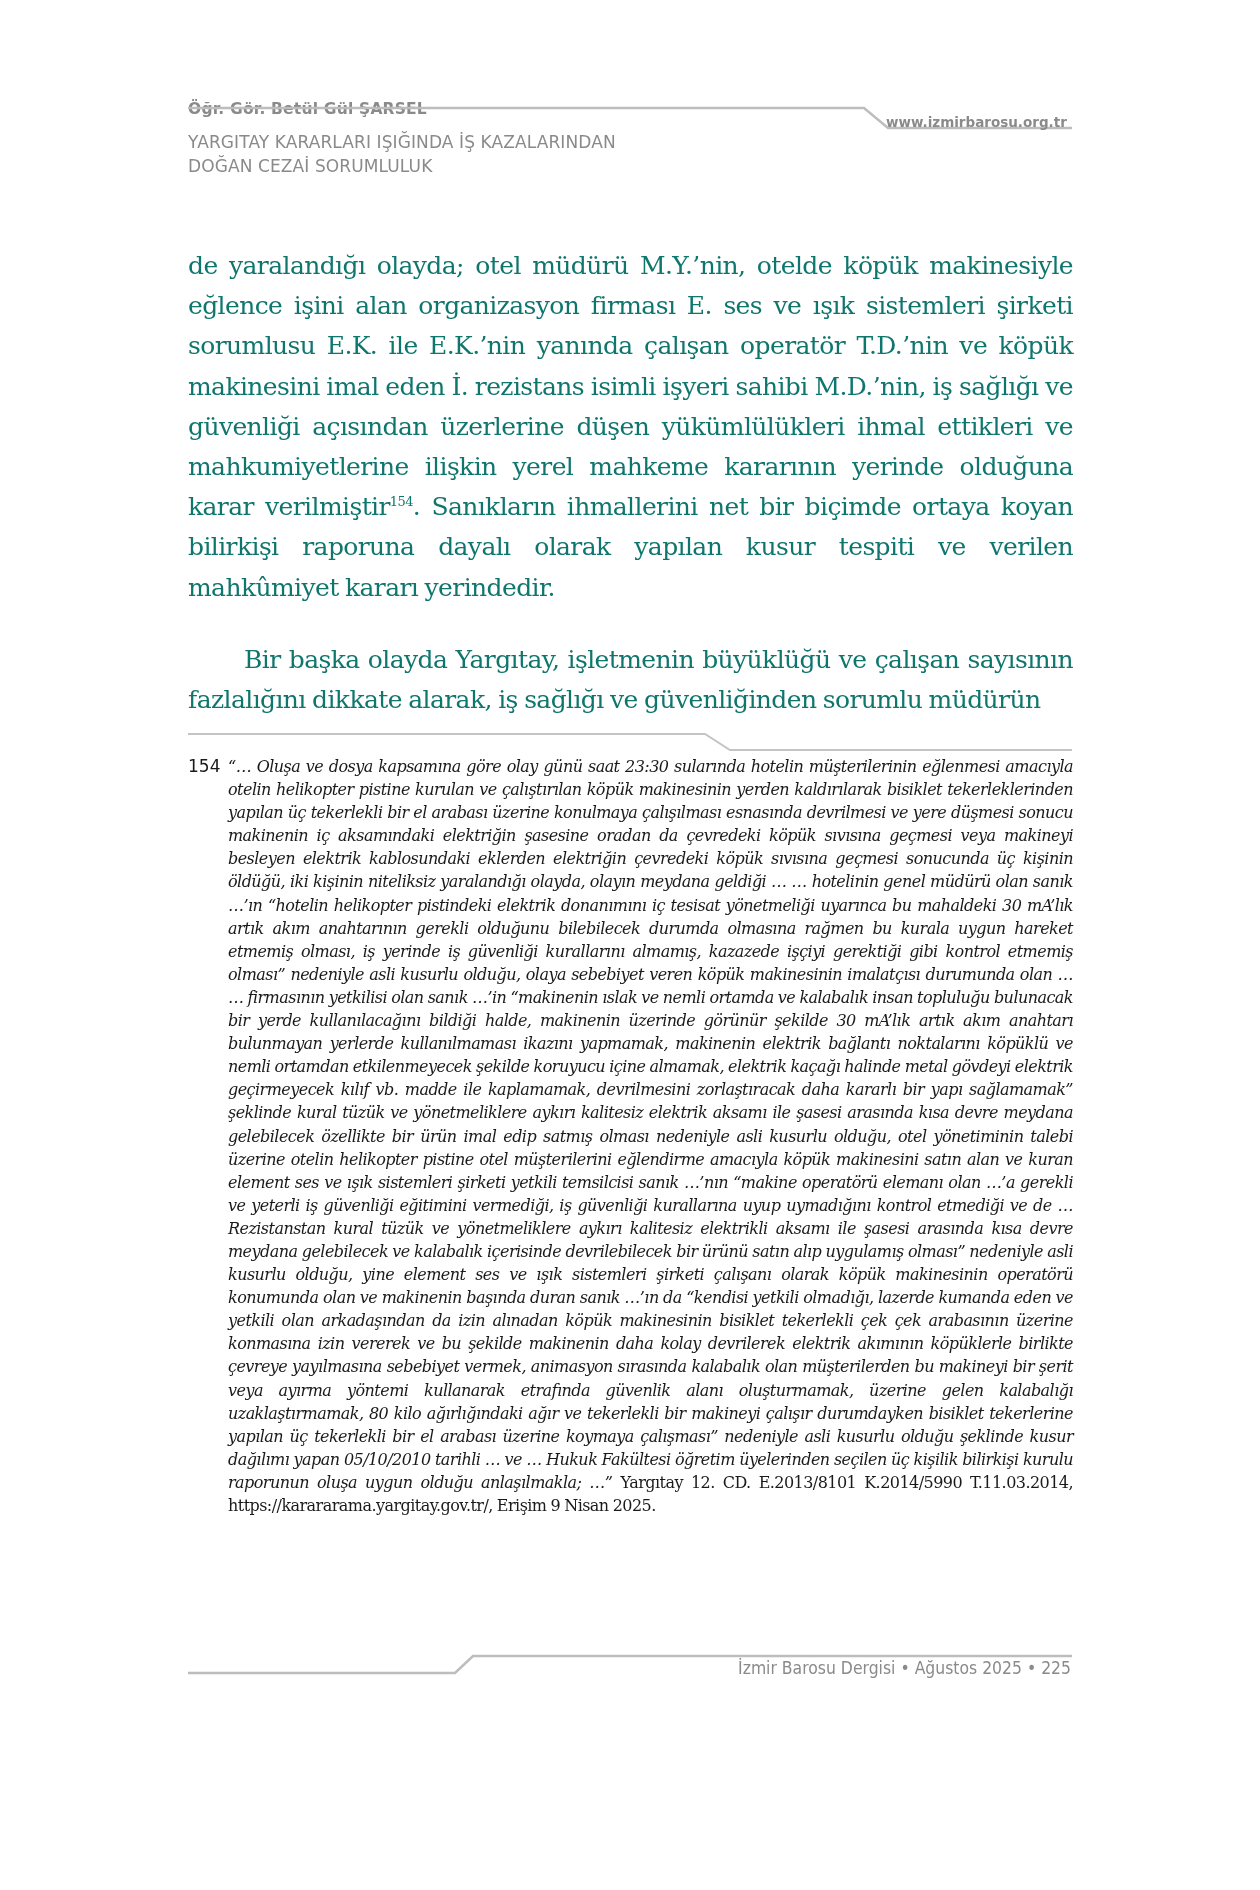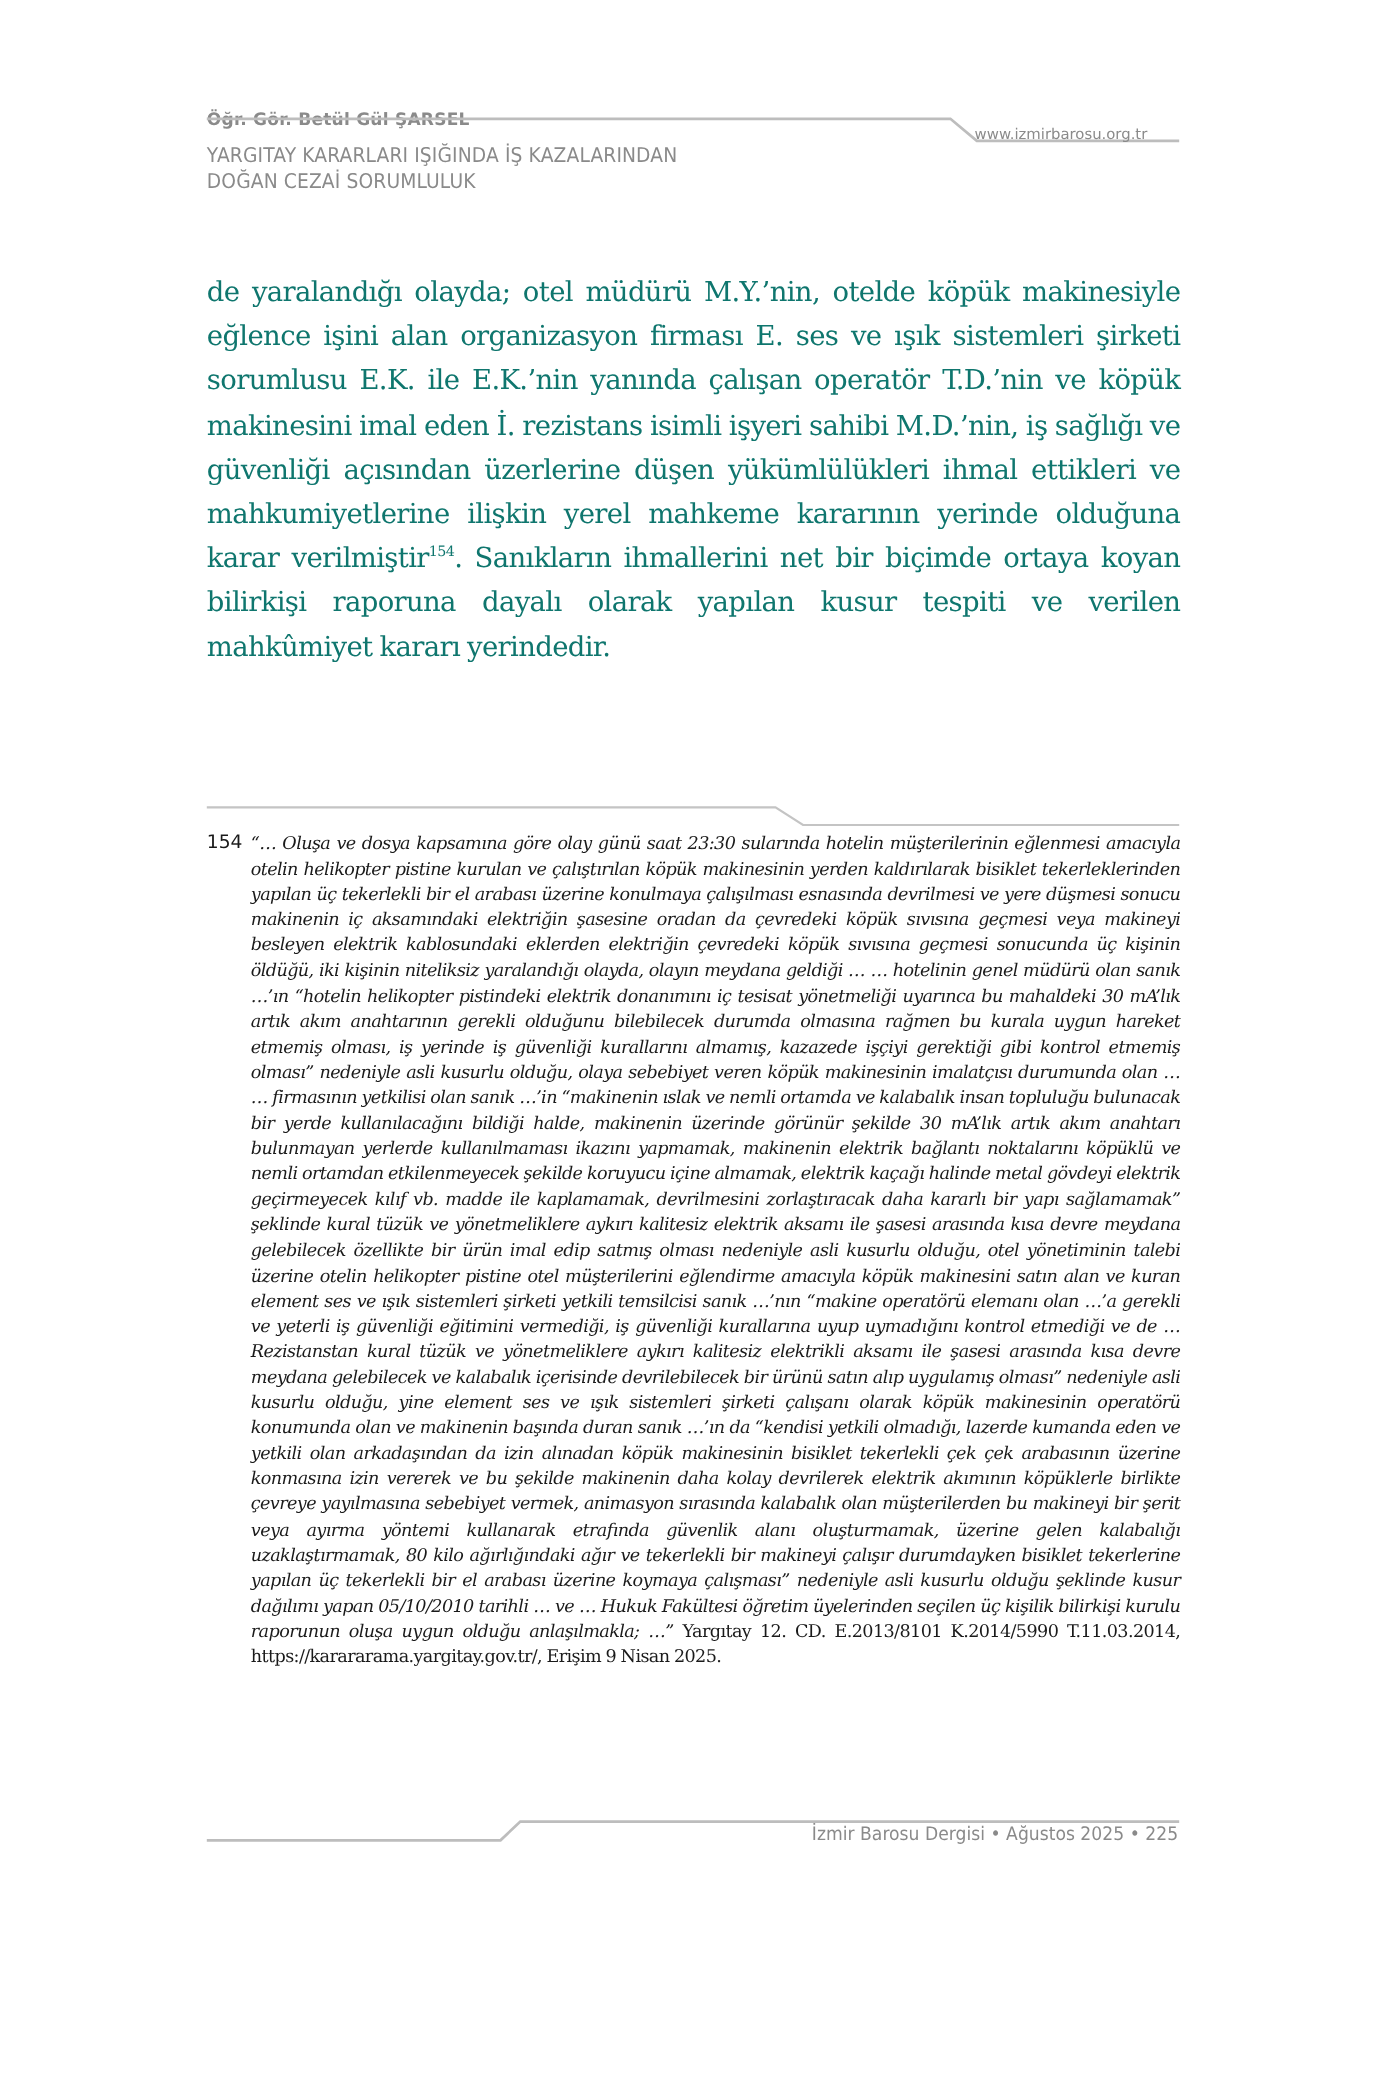--- a/index.html
+++ b/index.html
@@ -13,21 +13,21 @@
       font-size: 15.5px; color: #8a8a8a; letter-spacing: 0.2px;
     }
     .hdr-title {
       position: absolute; left: 188px; top: 130px; width: 560px;
       font-family: "DejaVu Sans", sans-serif; font-size: 18.5px;
       color: #8a8a8a; line-height: 24px; letter-spacing: 0.1px;
       transform: scaleX(0.92); transform-origin: left top;
     }
     .hdr-url {
       position: absolute; left: 886px; top: 114px;
-      font-family: "DejaVu Sans", sans-serif; font-size: 13.5px; color: #8a8a8a;
+      font-family: "DejaVu Sans", sans-serif; font-size: 13.5px; color: #8a8a8a; font-weight: bold;
     }
     .hdr-line { position: absolute; left: 0; top: 0; }
 
     
     .body-text {
       position: absolute; left: 188px; width: 885px;
       font-family: "DejaVu Serif", serif; font-size: 25px; line-height: 40.2px;
       color: #0f766e; text-align: justify; letter-spacing: -0.6px; word-spacing: -1px;
     }
     .p1 { top: 246px; }
@@ -66,20 +66,21 @@
     <polyline points="188,108 864,108 888,128 1072,128" fill="none" stroke="#bdbdbd" stroke-width="2.5"></polyline>
   </svg>
   <div class="hdr-title">
     <div>YARGITAY KARARLARI IŞIĞINDA İŞ KAZALARINDAN</div>
     <div>DOĞAN CEZAİ SORUMLULUK</div>
   </div>
   <div class="hdr-url">www.izmirbarosu.org.tr</div>
 
   <div class="body-text p1"><span>de yaralandığı olayda; otel müdürü M.Y.’nin, otelde köpük makinesiyle eğlence işini alan organizasyon firması E. ses ve ışık sistemleri şirketi sorumlusu E.K. ile E.K.’nin yanında çalışan operatör T.D.’nin ve köpük makinesini imal eden İ. rezistans isimli işyeri sahibi M.D.’nin, iş sağlığı ve güvenliği açısından üzerlerine düşen yükümlülükleri ihmal ettikleri ve mahkumiyetlerine ilişkin yerel mahkeme kararının yerinde olduğuna karar verilmiştir</span><sup>154</sup><span>. Sanıkların ihmallerini net bir biçimde ortaya koyan bilirkişi raporuna dayalı olarak yapılan kusur tespiti ve verilen mahkûmiyet kararı yerindedir.</span></div>
 
+  <div class="body-text p2">Bir başka olayda Yargıtay, işletmenin büyüklüğü ve çalışan sayısının fazlalığını dikkate alarak, iş sağlığı ve güvenliğinden sorumlu müdürün</div>
 
   <svg class="fn-sep" width="1260" height="1890" style="pointer-events:none;">
     <polyline points="188,734 705,734 730,750 1072,750" fill="none" stroke="#c4c4c4" stroke-width="2"></polyline>
   </svg>
 
   <div class="footnote">
     <span class="fn-num">154</span>
     <div class="fn-body"><span>“… Oluşa ve dosya kapsamına göre olay günü saat 23:30 sularında hotelin müşterilerinin eğlenmesi amacıyla otelin helikopter pistine kurulan ve çalıştırılan köpük makinesinin yerden kaldırılarak bisiklet tekerleklerinden yapılan üç tekerlekli bir el arabası üzerine konulmaya çalışılması esnasında devrilmesi ve yere düşmesi sonucu makinenin iç aksamındaki elektriğin şasesine oradan da çevredeki köpük sıvısına geçmesi veya makineyi besleyen elektrik kablosundaki eklerden elektriğin çevredeki köpük sıvısına geçmesi sonucunda üç kişinin öldüğü, iki kişinin niteliksiz yaralandığı olayda, olayın meydana geldiği … … hotelinin genel müdürü olan sanık …’ın “hotelin helikopter pistindeki elektrik donanımını iç tesisat yönetmeliği uyarınca bu mahaldeki 30 mA’lık artık akım anahtarının gerekli olduğunu bilebilecek durumda olmasına rağmen bu kurala uygun hareket etmemiş olması, iş yerinde iş güvenliği kurallarını almamış, kazazede işçiyi gerektiği gibi kontrol etmemiş olması” nedeniyle asli kusurlu olduğu, olaya sebebiyet veren köpük makinesinin imalatçısı durumunda olan … … firmasının yetkilisi olan sanık …’in “makinenin ıslak ve nemli ortamda ve kalabalık insan topluluğu bulunacak bir yerde kullanılacağını bildiği halde, makinenin üzerinde görünür şekilde 30 mA’lık artık akım anahtarı bulunmayan yerlerde kullanılmaması ikazını yapmamak, makinenin elektrik bağlantı noktalarını köpüklü ve nemli ortamdan etkilenmeyecek şekilde koruyucu içine almamak, elektrik kaçağı halinde metal gövdeyi elektrik geçirmeyecek kılıf vb. madde ile kaplamamak, devrilmesini zorlaştıracak daha kararlı bir yapı sağlamamak” şeklinde kural tüzük ve yönetmeliklere aykırı kalitesiz elektrik aksamı ile şasesi arasında kısa devre meydana gelebilecek özellikte bir ürün imal edip satmış olması nedeniyle asli kusurlu olduğu, otel yönetiminin talebi üzerine otelin helikopter pistine otel müşterilerini eğlendirme amacıyla köpük makinesini satın alan ve kuran element ses ve ışık sistemleri şirketi yetkili temsilcisi sanık …’nın “makine operatörü elemanı olan …’a gerekli ve yeterli iş güvenliği eğitimini vermediği, iş güvenliği kurallarına uyup uymadığını kontrol etmediği ve de … Rezistanstan kural tüzük ve yönetmeliklere aykırı kalitesiz elektrikli aksamı ile şasesi arasında kısa devre meydana gelebilecek ve kalabalık içerisinde devrilebilecek bir ürünü satın alıp uygulamış olması” nedeniyle asli kusurlu olduğu, yine element ses ve ışık sistemleri şirketi çalışanı olarak köpük makinesinin operatörü konumunda olan ve makinenin başında duran sanık …’ın da “kendisi yetkili olmadığı, lazerde kumanda eden ve yetkili olan arkadaşından da izin alınadan köpük makinesinin bisiklet tekerlekli çek çek arabasının üzerine konmasına izin vererek ve bu şekilde makinenin daha kolay devrilerek elektrik akımının köpüklerle birlikte çevreye yayılmasına sebebiyet vermek, animasyon sırasında kalabalık olan müşterilerden bu makineyi bir şerit veya ayırma yöntemi kullanarak etrafında güvenlik alanı oluşturmamak, üzerine gelen kalabalığı uzaklaştırmamak, 80 kilo ağırlığındaki ağır ve tekerlekli bir makineyi çalışır durumdayken bisiklet tekerlerine yapılan üç tekerlekli bir el arabası üzerine koymaya çalışması” nedeniyle asli kusurlu olduğu şeklinde kusur dağılımı yapan 05/10/2010 tarihli … ve … Hukuk Fakültesi öğretim üyelerinden seçilen üç kişilik bilirkişi kurulu raporunun oluşa uygun olduğu anlaşılmakla; …”</span><span class="fn-upright"> Yargıtay 12. CD. E.2013/8101 K.2014/5990 T.11.03.2014, https://karararama.yargitay.gov.tr/, Erişim 9 Nisan 2025.</span></div>
   </div>
 

